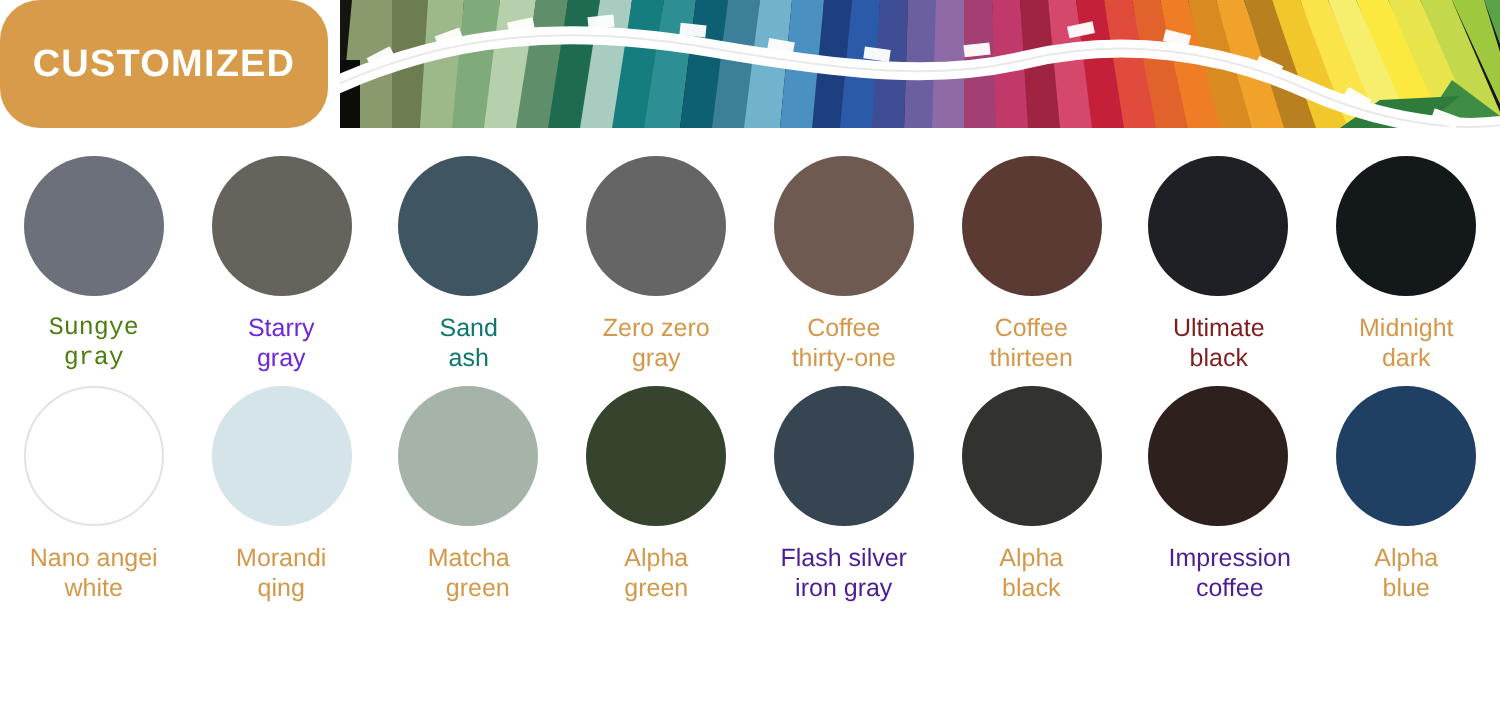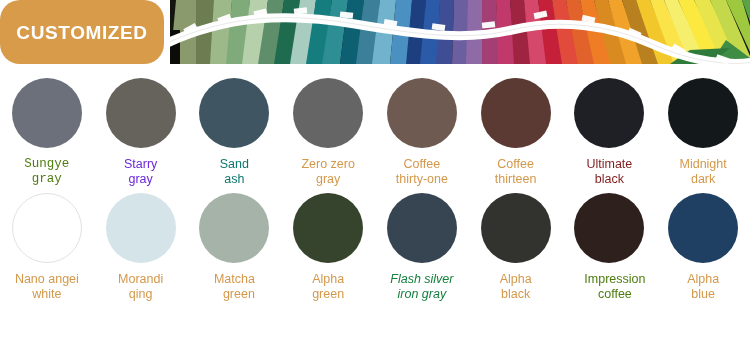--- a/index.html
+++ b/index.html
@@ -253,31 +253,31 @@
         <div class="dot-label" style="color: rgb(212, 152, 74); text-align: right;">Matcha
 green</div>
       </div>
       <div class="swatch-cell">
         <div class="dot" style="background-color: rgb(55, 68, 45);"></div>
         <div class="dot-label" style="color: rgb(212, 152, 74);">Alpha
 green</div>
       </div>
       <div class="swatch-cell">
         <div class="dot" style="background-color: rgb(55, 69, 82);"></div>
-        <div class="dot-label" style="color: #15803d; font-style: italic;">Flash silver
+        <div class="dot-label" style="color: #4c1d95;">Flash silver
 iron gray</div>
       </div>
       <div class="swatch-cell">
         <div class="dot" style="background-color: rgb(50, 51, 47);"></div>
         <div class="dot-label" style="color: rgb(212, 152, 74);">Alpha
 black</div>
       </div>
       <div class="swatch-cell">
         <div class="dot" style="background-color: rgb(46, 32, 28);"></div>
-        <div class="dot-label" style="color: #4d7c0f; margin-left: 11px;">Impression
+        <div class="dot-label" style="color: #4c1d95; margin-left: 11px;">Impression
 coffee</div>
       </div>
       <div class="swatch-cell">
         <div class="dot" style="background-color: rgb(31, 63, 99);"></div>
         <div class="dot-label" style="color: rgb(212, 152, 74);">Alpha
 blue</div>
       </div>
     </div>
 
   </div>

